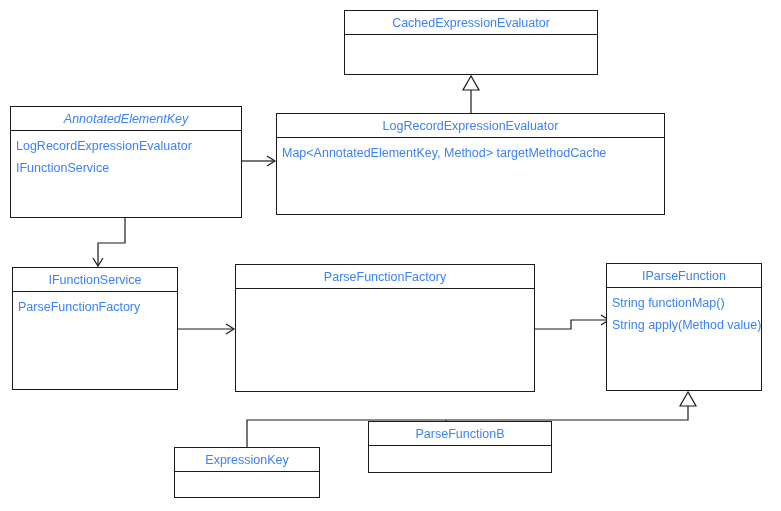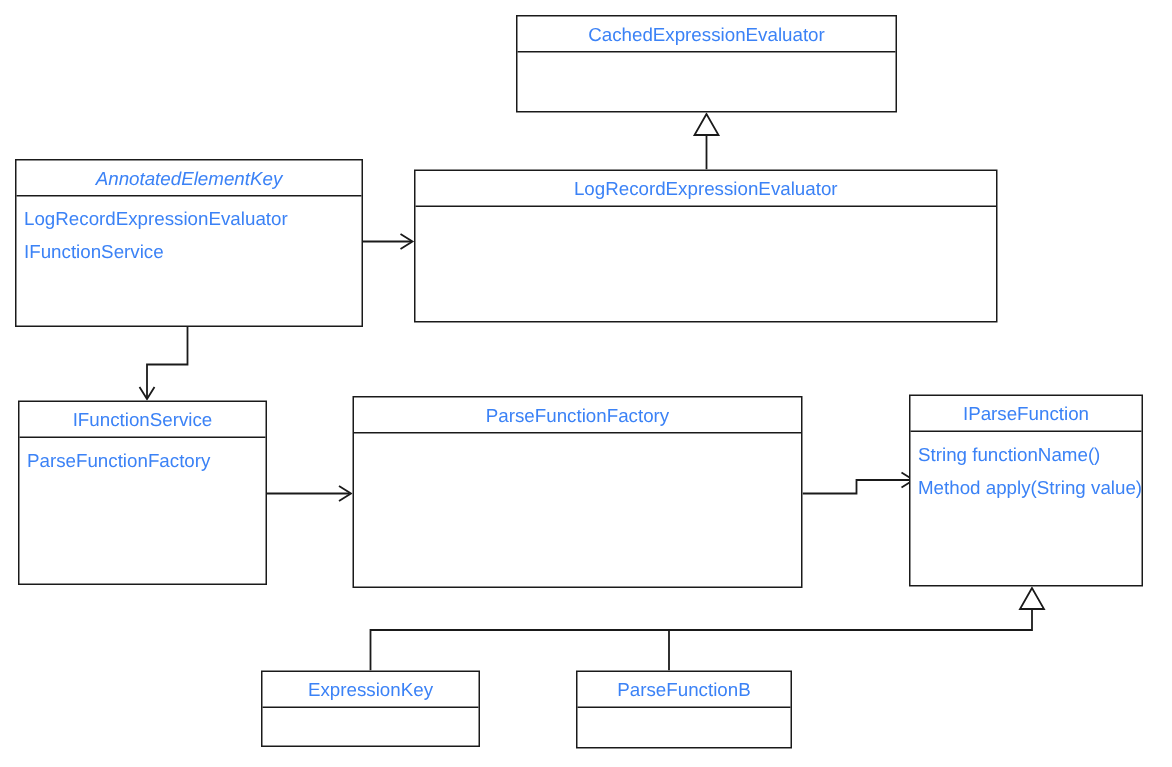--- a/index.html
+++ b/index.html
@@ -53,21 +53,21 @@
   }
 
   
   #box-cached   { left: 344px; top: 10px;  width: 254px; height: 65px; }
   #box-parser   { left: 10px;  top: 106px; width: 232px; height: 112px; }
   #box-lree     { left: 276px; top: 113px; width: 389px; height: 102px; }
   #box-ifs      { left: 12px;  top: 267px; width: 166px; height: 123px; }
   #box-factory  { left: 235px; top: 264px; width: 300px; height: 128px; }
   #box-ipf      { left: 606px; top: 263px; width: 156px; height: 128px; }
   #box-parse-a  { left: 174px; top: 447px; width: 146px; height: 51px; }
-  #box-parse-b  { left: 368px; top: 447px; width: 144px; height: 52px; margin-left: 16px; }
+  #box-parse-b  { left: 368px; top: 421px; width: 184px; height: 52px; }
 
   .connector-layer line,
   .connector-layer polyline {
     stroke: #1a1a1a;
     stroke-width: 1.2;
     fill: none;
   }
   .connector-layer polygon {
     stroke: #1a1a1a;
     stroke-width: 1.2;
@@ -122,39 +122,40 @@
     <div class="class-title">AnnotatedElementKey</div>
     <div class="class-members">
       <div class="member">LogRecordExpressionEvaluator</div>
       <div class="member">IFunctionService</div>
     </div>
   </div>
 
   <div class="class-box" id="box-lree">
     <div class="class-title">LogRecordExpressionEvaluator</div>
     <div class="class-members">
+      <div class="member">Map&lt;AnnotatedElementKey, Method&gt; targetMethodCache</div>
     </div>
   </div>
 
   <div class="class-box" id="box-ifs">
     <div class="class-title">IFunctionService</div>
     <div class="class-members">
       <div class="member">ParseFunctionFactory</div>
     </div>
   </div>
 
   <div class="class-box" id="box-factory">
     <div class="class-title">ParseFunctionFactory</div>
   </div>
 
   <div class="class-box" id="box-ipf">
     <div class="class-title">IParseFunction</div>
     <div class="class-members">
-      <div class="member">String functionName()</div>
-      <div class="member">Method apply(String value)</div>
+      <div class="member">String functionMap()</div>
+      <div class="member">String apply(Method value)</div>
     </div>
   </div>
 
   <div class="class-box" id="box-parse-a">
     <div class="class-title">ExpressionKey</div>
     <div class="class-members"></div>
   </div>
 
   <div class="class-box" id="box-parse-b">
     <div class="class-title">ParseFunctionB</div>

